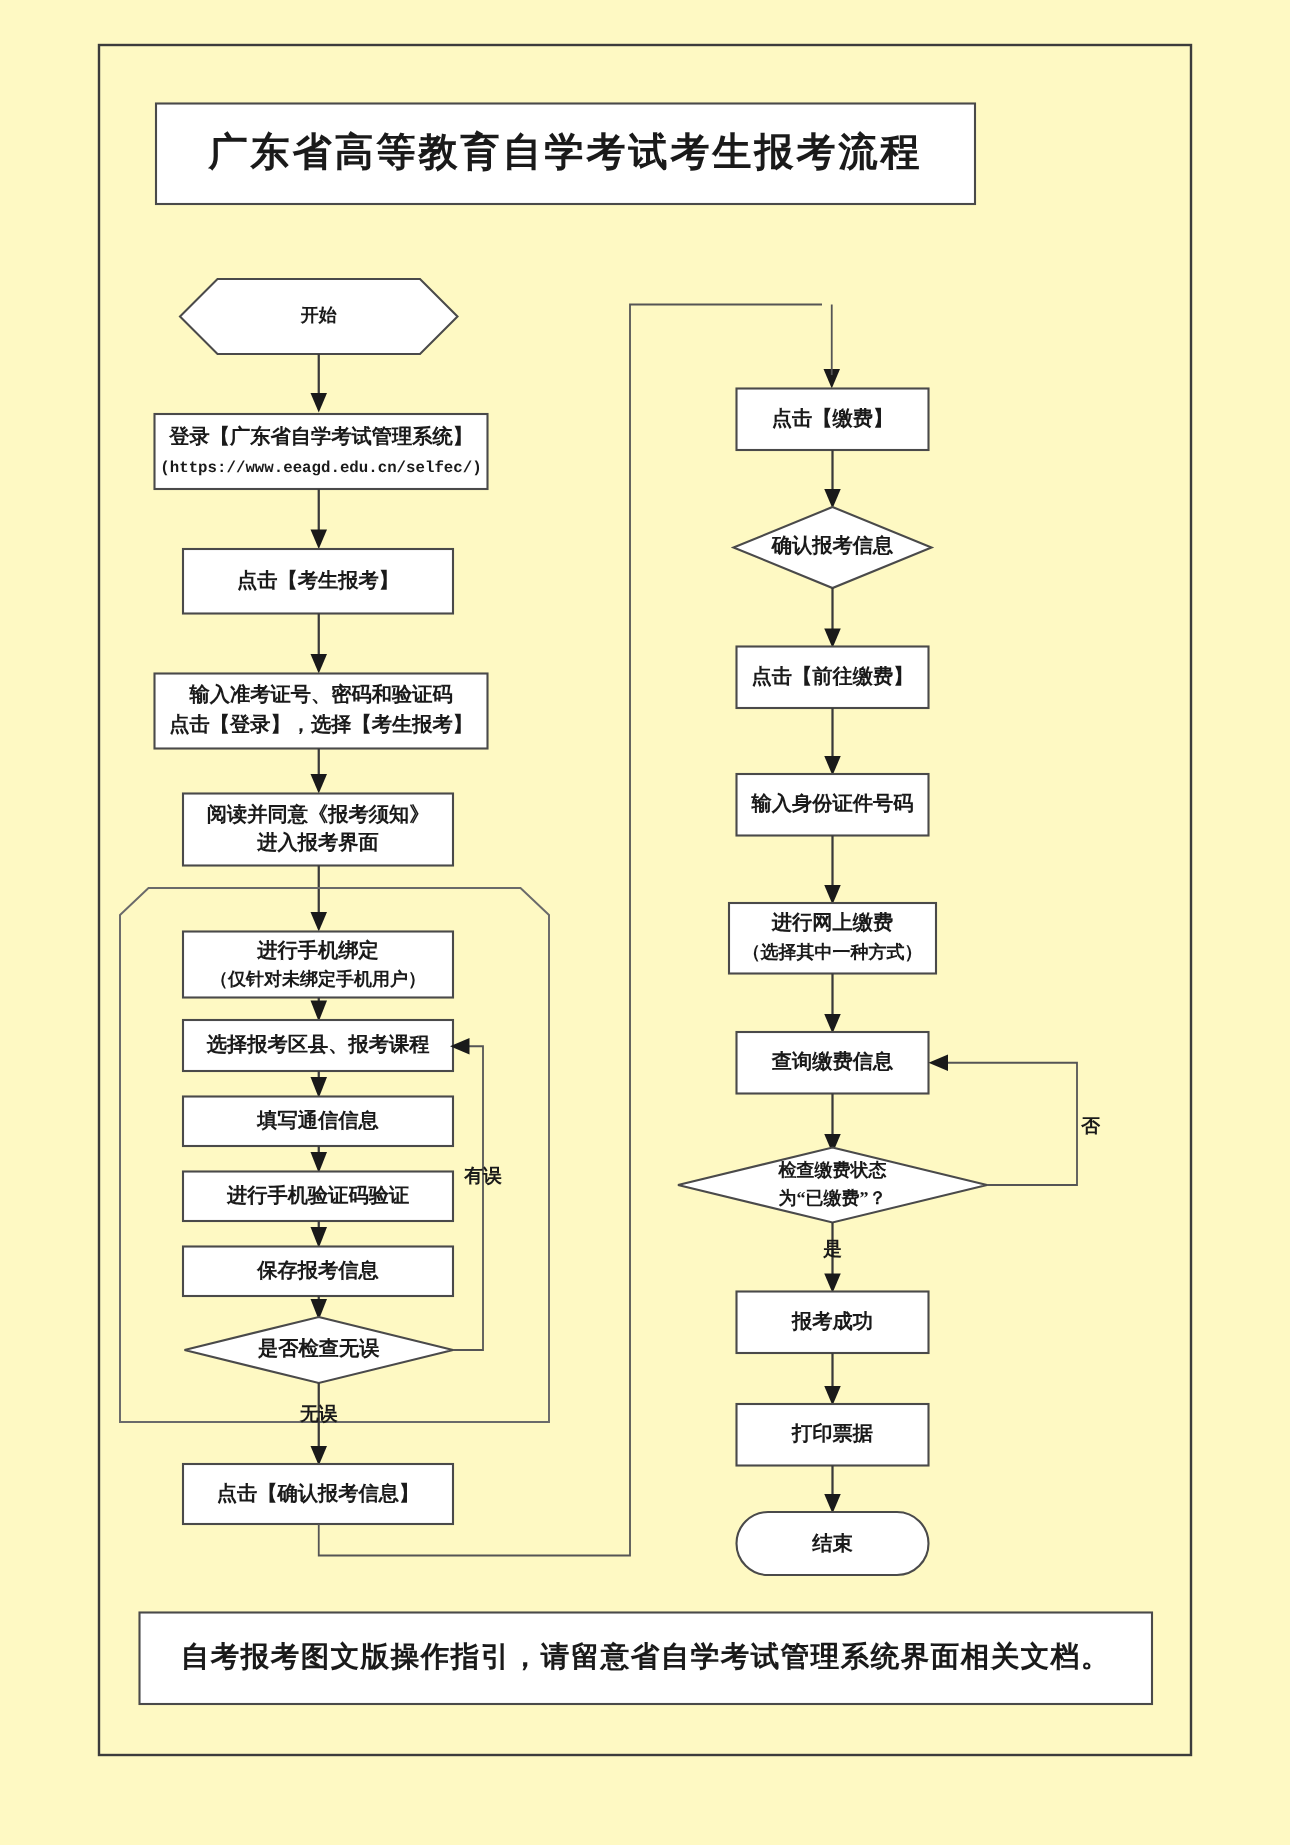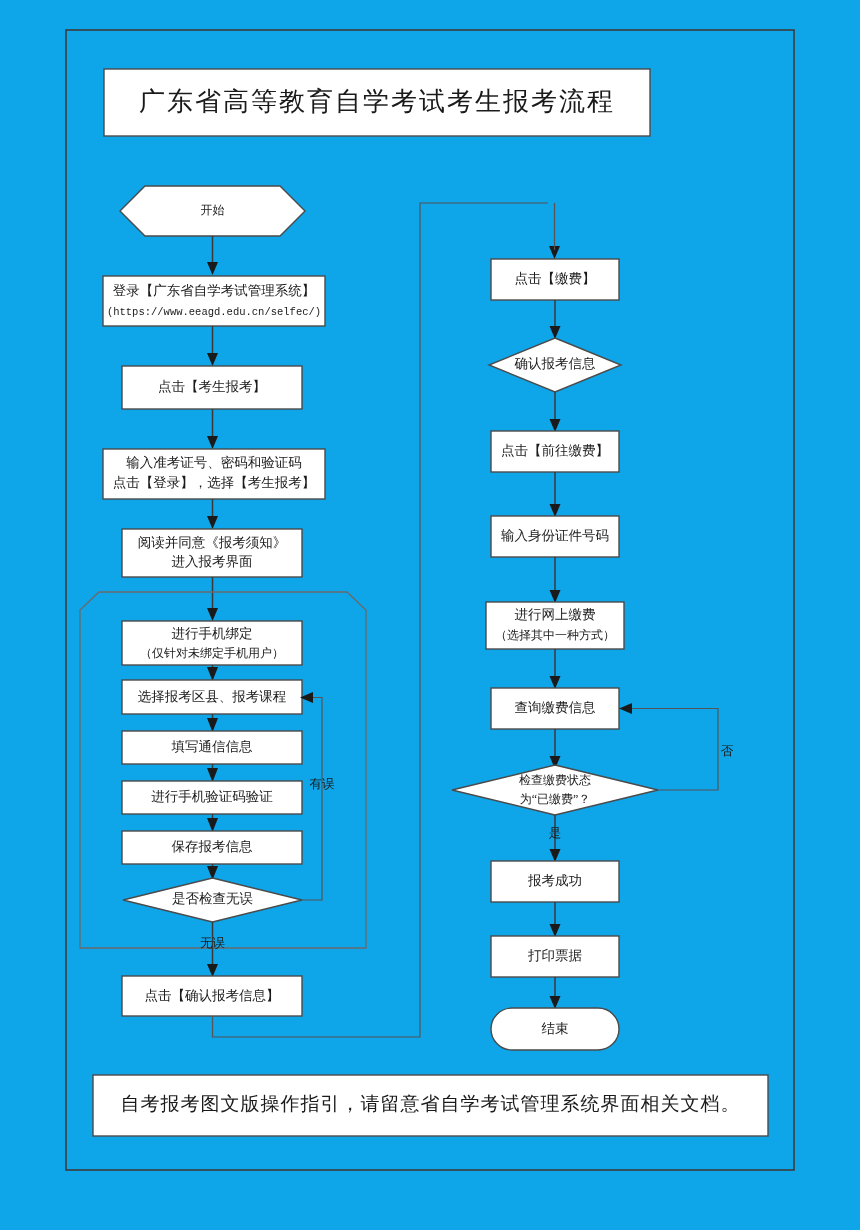--- a/index.html
+++ b/index.html
@@ -10,21 +10,22 @@
   body {
     width: 860px;
     height: 1230px;
     font-family: "Liberation Serif", "DejaVu Serif", serif;
     overflow: hidden;
   }
   #page {
     position: relative;
     width: 860px;
     height: 1230px;
-    background: #0ea5e9;
+    background: #fef9c3;
+    font-weight: bold;
   }
   svg.flow {
     display: block;
     width: 860px;
     height: 1230px;
   }
   .frame {
     fill: none;
     stroke: #3c3c3c;
     stroke-width: 1.6;

